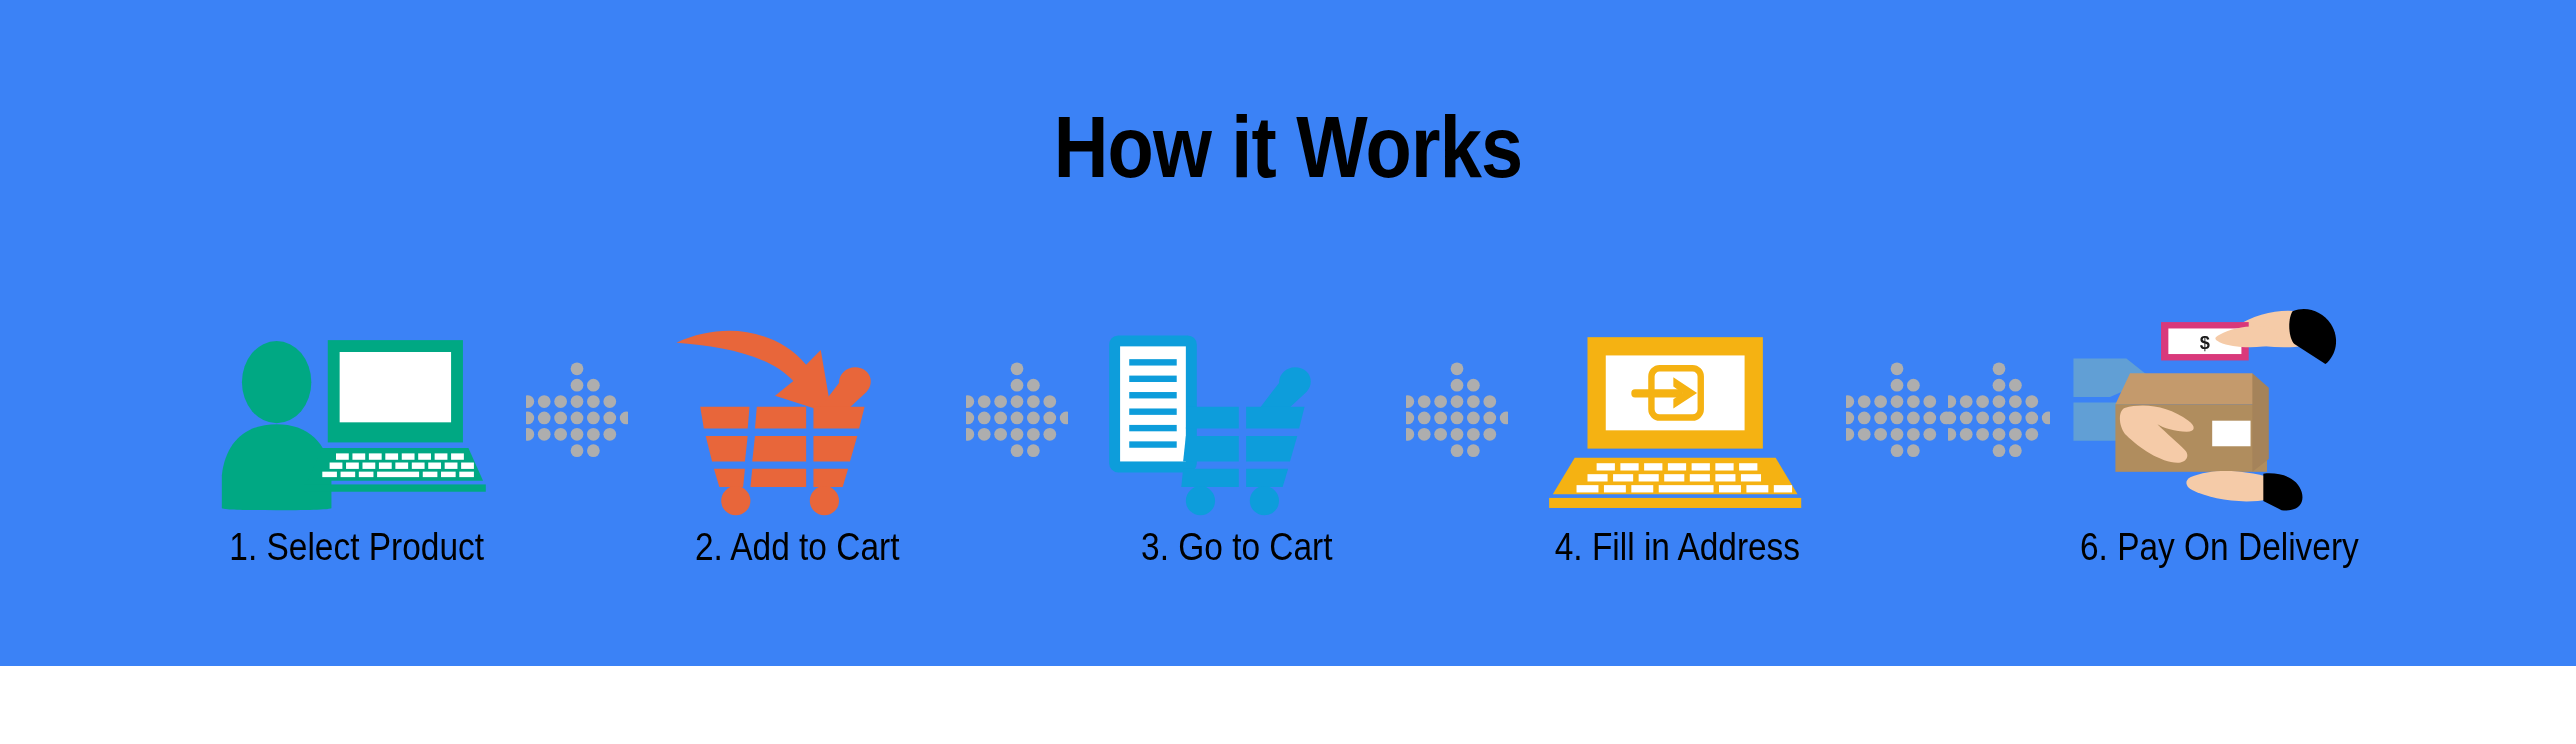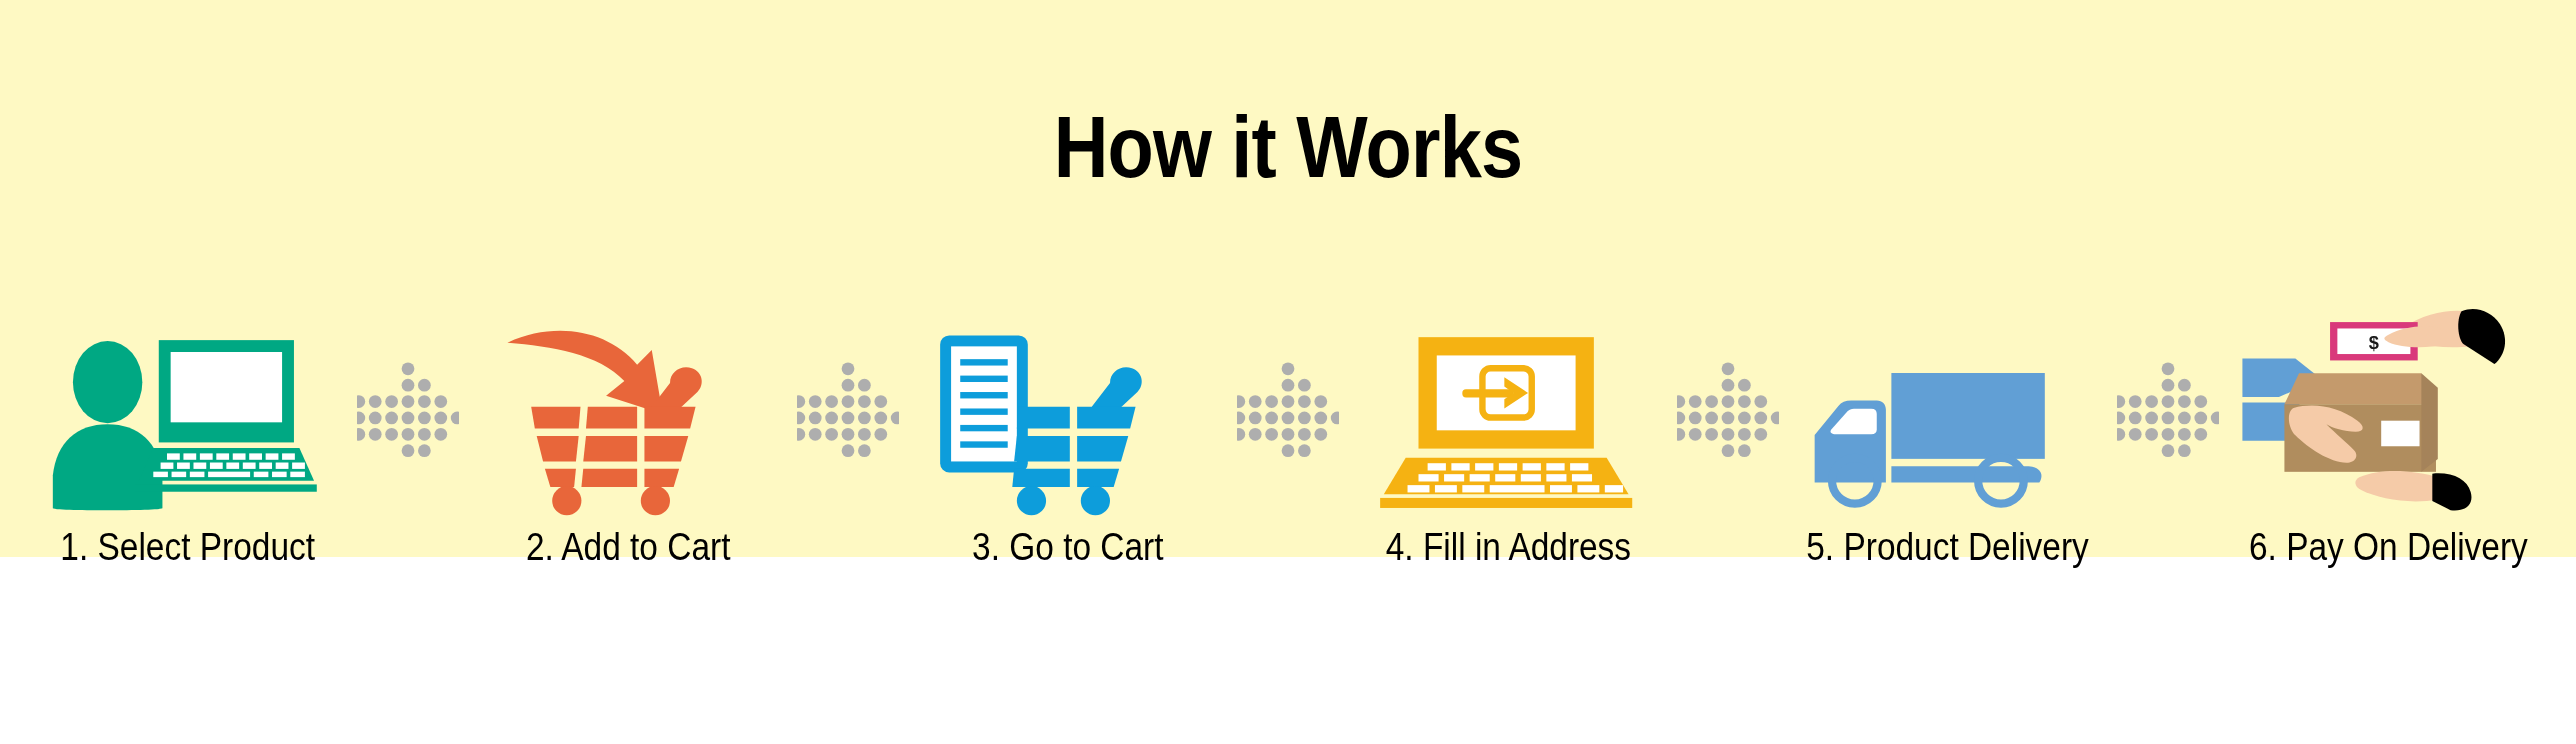--- a/index.html
+++ b/index.html
@@ -11,22 +11,22 @@
   body {
     width: 2576px;
     height: 745px;
     overflow: hidden;
     font-family: "Liberation Sans", "DejaVu Sans", sans-serif;
   }
 
   #page {
     position: relative;
     width: 2576px;
-    height: 557px;
-    background: #fef9c3;
+    height: 666px;
+    background: #3b82f6;
   }
 
   
   #title {
     position: absolute;
     top: 99px;
     left: 0;
     width: 2576px;
     text-align: center;
     font-family: "Liberation Sans Narrow", "Liberation Sans", "DejaVu Sans", sans-serif;
@@ -396,44 +396,20 @@
           <circle cx="56" cy="86" r="7"></circle>
             <circle cx="74" cy="86" r="7"></circle>
             <circle cx="92" cy="86" r="7"></circle>
           <circle cx="56" cy="104" r="7"></circle>
             <circle cx="74" cy="104" r="7"></circle>
           <circle cx="56" cy="122" r="7"></circle>
         </g>
       </svg>
     </div>
 
-    <div class="step">
-      <div class="step-art">
-        <svg width="274" height="183" viewBox="0 0 300 200" aria-hidden="true">
-          <g fill="#619FD5">
-
-            <rect x="88" y="48" width="168" height="94"></rect>
-
-            <path d="M88 150 L 236 150 C 250 150 256 158 250 168 L 88 168 Z"></path>
-
-            <path d="M28 78 L 36 80 L 36 80 Z"></path>
-            <path d="M34 82 C 34 82 40 80 40 80 L 40 80 Z"></path>
-            <path d="M4 116 L 30 84 C 33 80 38 78 44 78 L 72 78 C 78 78 82 82 82 88 L 82 168 L 4 168 Z"></path>
-
-            <path d="M22 110 L 40 90 C 42 88 44 87 47 87 L 66 87 C 70 87 72 89 72 93 L 72 110 C 72 113 70 115 66 115 L 27 115 C 23 115 20 113 22 110 Z" fill="#ffffff"></path>
-          </g>
-
-          <g fill="none" stroke="#619FD5" stroke-width="9">
-            <circle cx="48" cy="166" r="25"></circle>
-            <circle cx="208" cy="166" r="25"></circle>
-          </g>
-        </svg>
-      </div>
-      <div class="step-label">5. Product Delivery</div>
-    </div>
 
     <div class="connector">
       <svg width="102" height="102" viewBox="0 0 112 112" aria-hidden="true">
         <g fill="#AEAEAE">
           <circle cx="56" cy="14" r="7"></circle>
           <circle cx="56" cy="32" r="7"></circle>
             <circle cx="74" cy="32" r="7"></circle>
           <circle cx="2" cy="50" r="7"></circle>
             <circle cx="20" cy="50" r="7"></circle>
             <circle cx="38" cy="50" r="7"></circle>

